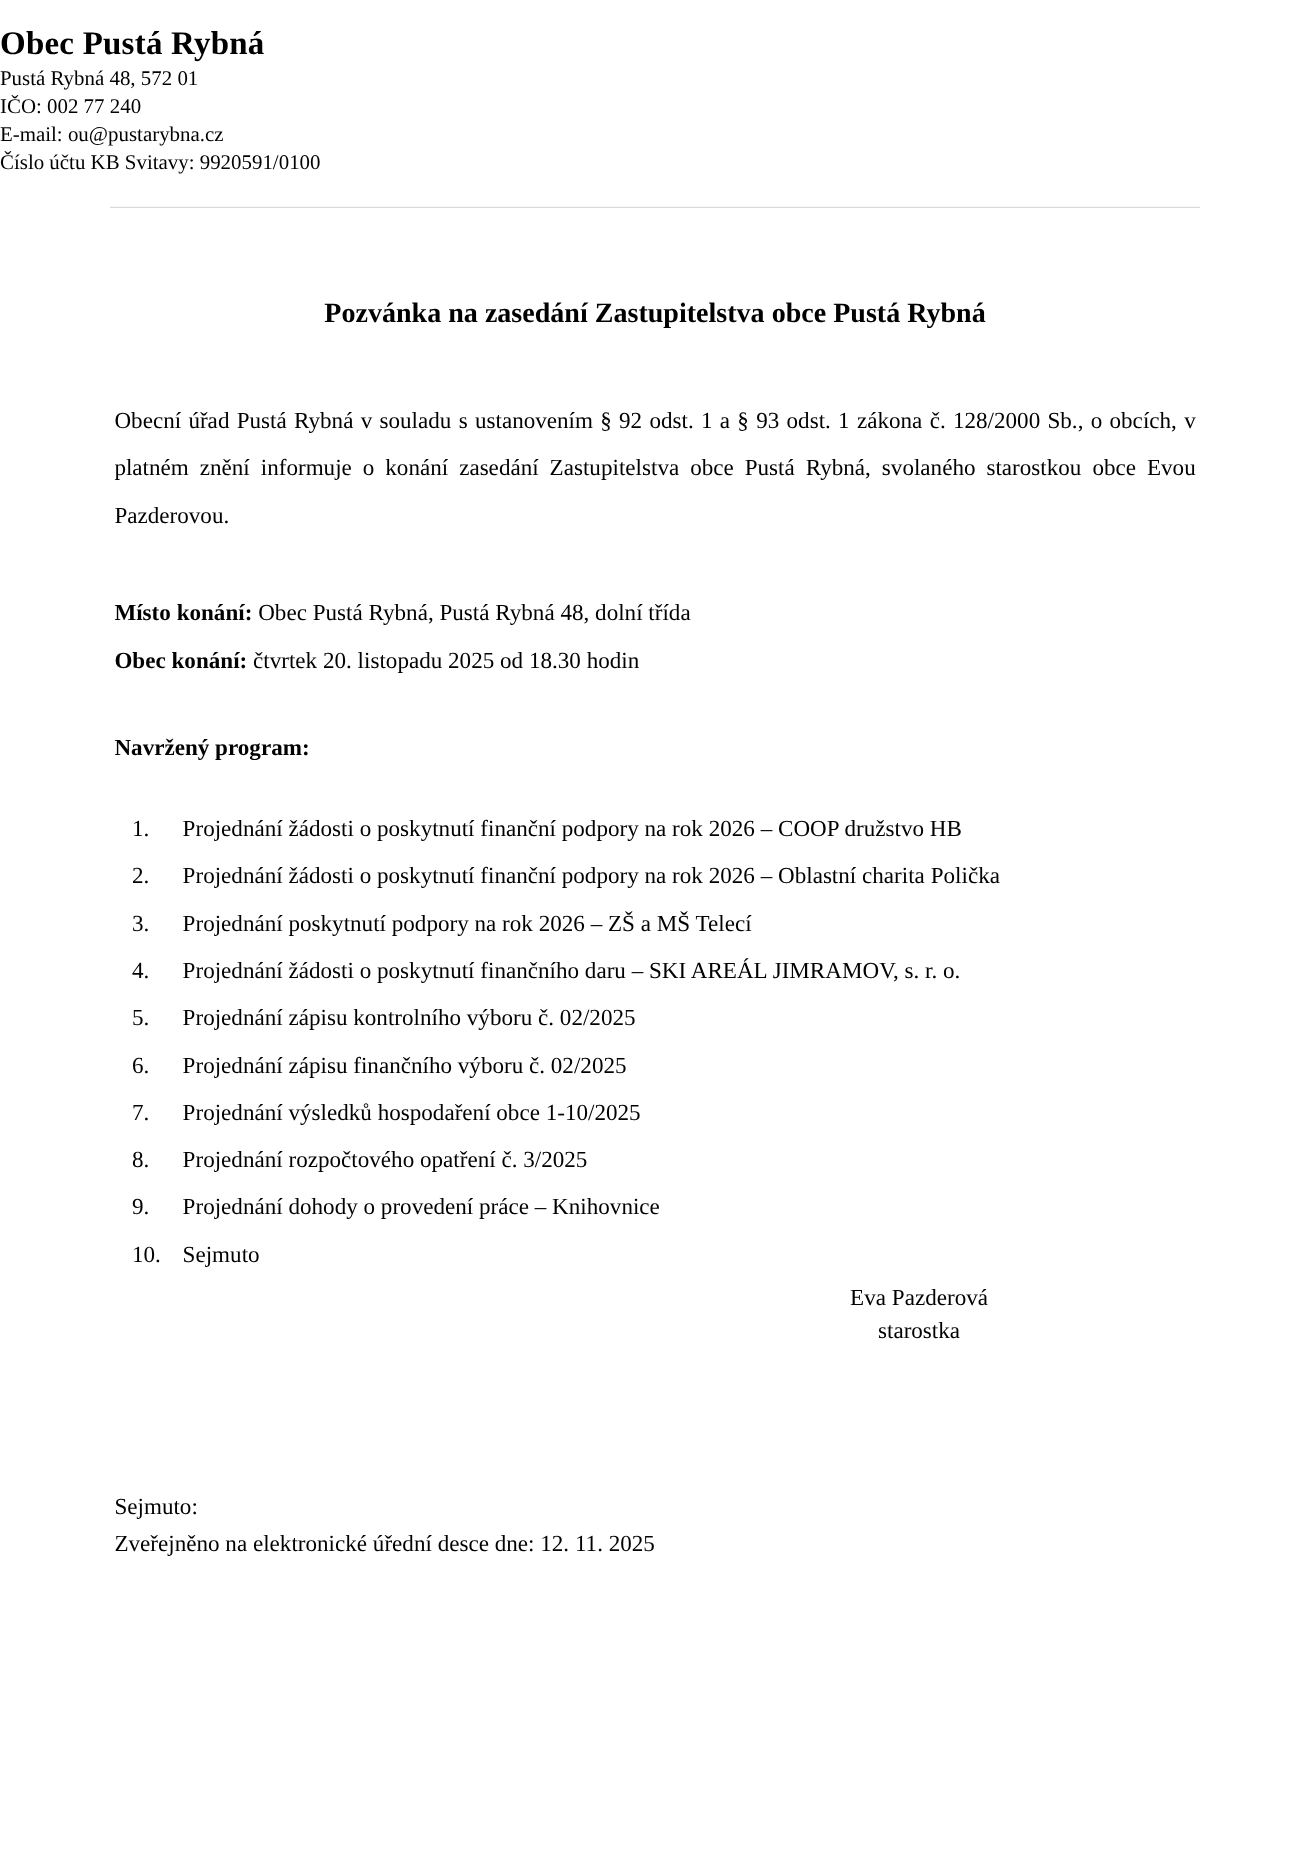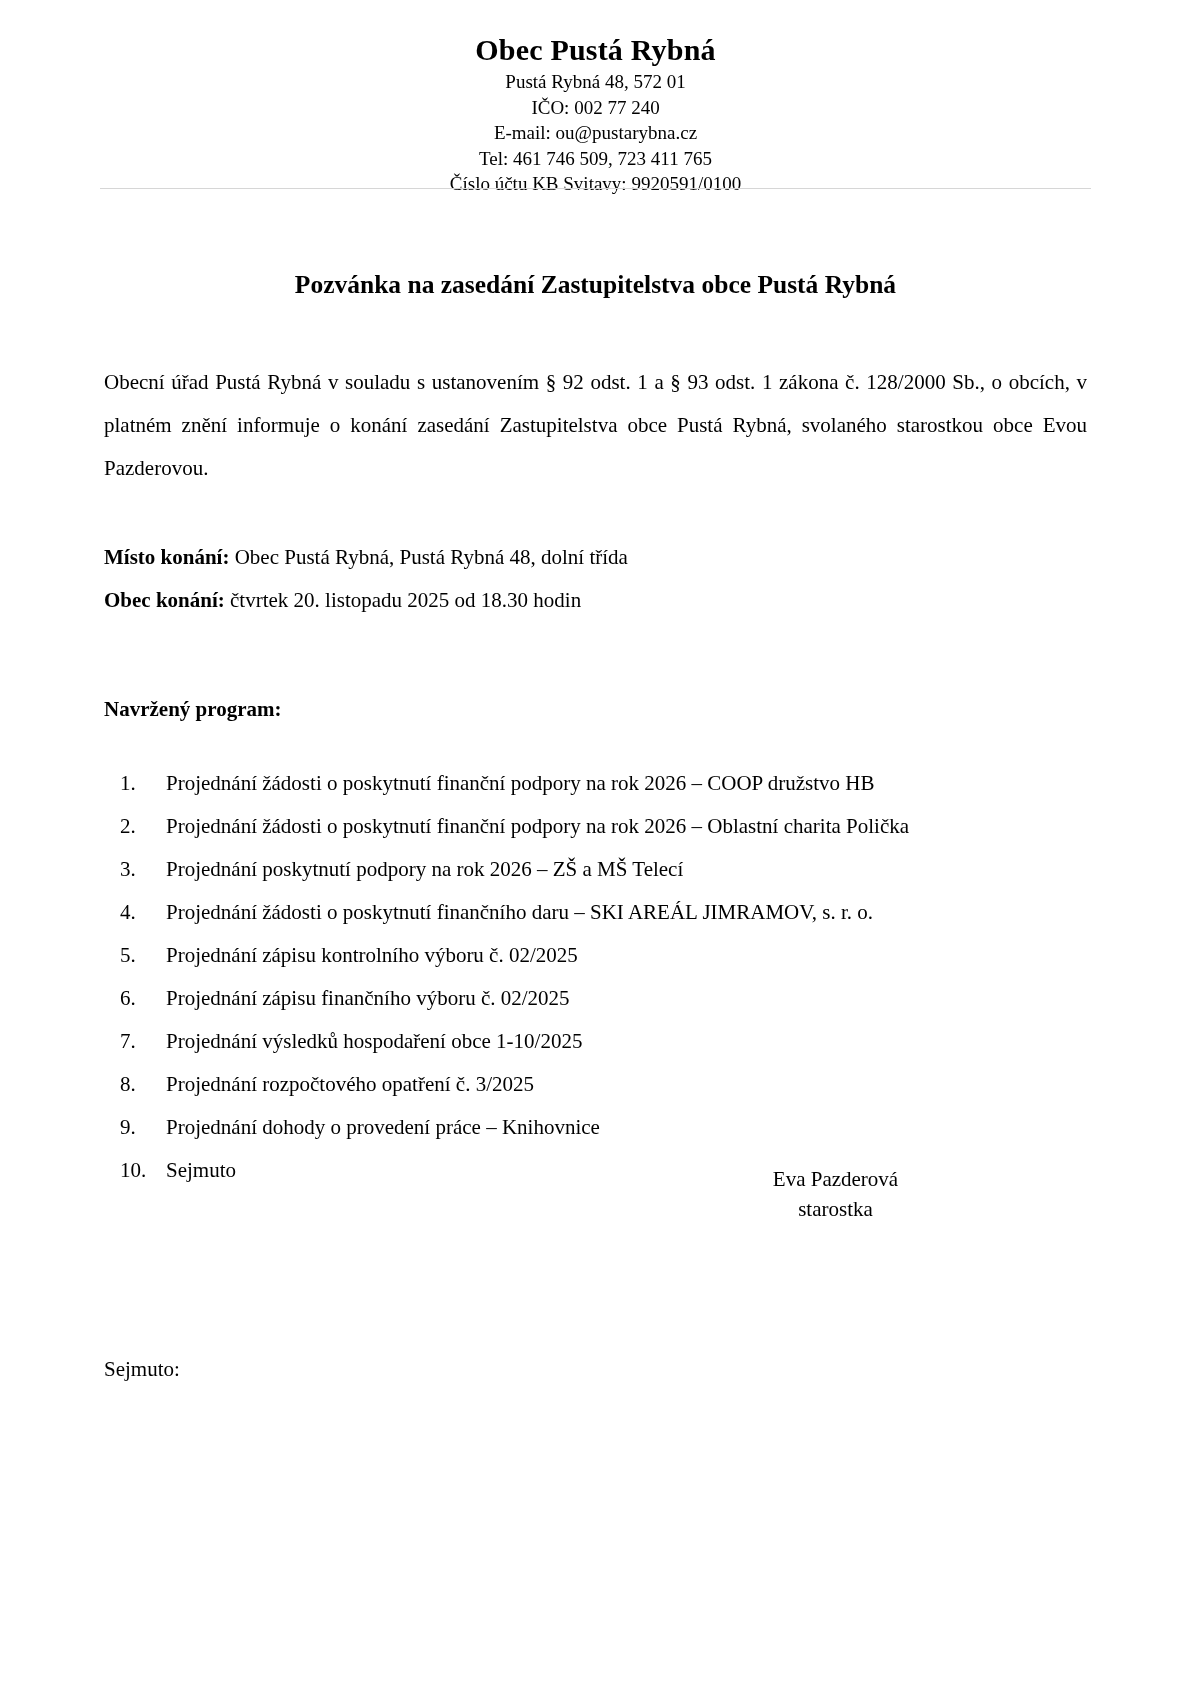--- a/index.html
+++ b/index.html
@@ -18,22 +18,21 @@
   }
 
   .page {
     position: absolute;
     inset: 0;
     padding: 0;
   }
 
   
   .letterhead {
-    text-align: center;
-    margin-top: 32px;
+    padding-top: 22px;
   }
   .org-name {
     font-family: "Liberation Serif", "DejaVu Serif", serif;
     font-weight: bold;
     font-size: 30px;
     line-height: 1.18;
     letter-spacing: 0.2px;
     margin: 0 0 2px 0;
   }
   .org-line {
@@ -83,21 +82,21 @@
     line-height: 2.05;
   }
   .details .row {
     white-space: nowrap;
   }
   .details b {
     font-weight: bold;
   }
 
   .agenda-heading {
-    margin-top: 71px;
+    margin-top: 41px;
     font-size: 21px;
     font-weight: bold;
     line-height: 1.6;
   }
 
   
   .agenda-list {
     margin: 46px 0 0 0;
     padding: 0;
     list-style: none;
@@ -155,21 +154,20 @@
 </head>
 <body>
 
 <div class="page">
 
   <header class="letterhead">
     <div class="org-name">Obec Pustá Rybná</div>
     <div class="org-line">Pustá Rybná 48, 572 01</div>
     <div class="org-line">IČO: 002 77 240</div>
     <div class="org-line">E-mail: ou@pustarybna.cz</div>
-    <div class="org-line">Tel: 461 746 509, 723 411 765</div>
     <div class="org-line">Číslo účtu KB Svitavy: 9920591/0100</div>
   </header>
 
   <div class="header-rule"></div>
 
   <main class="content">
 
     <h1 class="doc-title">Pozvánka na zasedání Zastupitelstva obce Pustá Rybná</h1>
 
     <p class="intro">Obecní úřad Pustá Rybná v souladu s ustanovením § 92 odst. 1 a § 93 odst. 1 zákona č. 128/2000 Sb., o obcích, v platném znění informuje o konání zasedání Zastupitelstva obce Pustá Rybná, svolaného starostkou obce Evou Pazderovou.</p>
@@ -237,15 +235,16 @@
       <div>Eva Pazderová</div>
       <div>starostka</div>
     </div>
   </section>
 
   <footer class="posting">
     <div class="prow">
       <span class="plabel">Sejmuto:</span>
       <span></span>
     </div>
+    <div class="prow">Zveřejněno na elektronické úřední desce dne: 12. 11. 2025</div>
   </footer>
 
 </div>
 
 </body></html>

